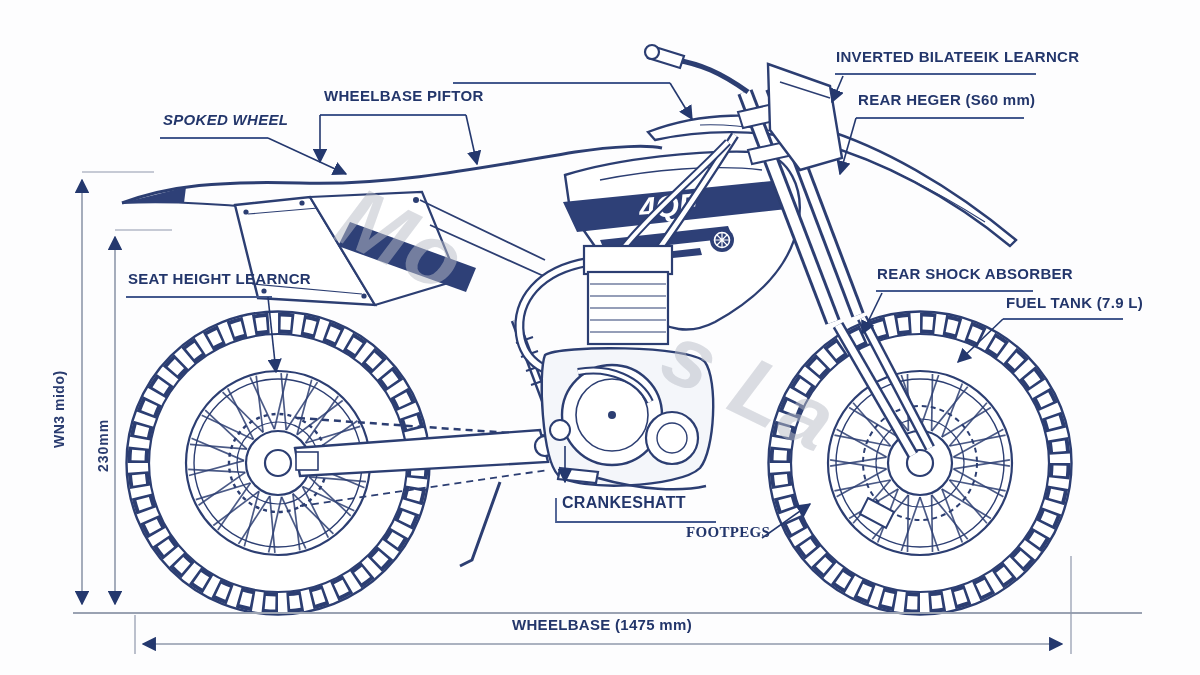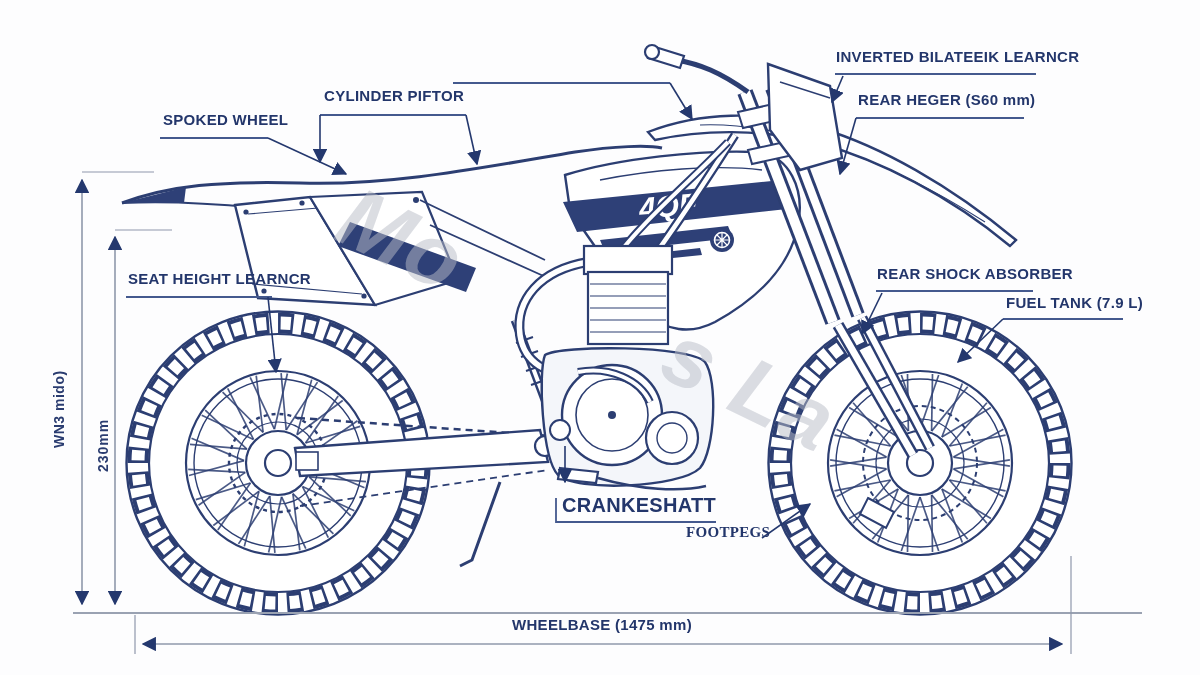--- a/index.html
+++ b/index.html
@@ -9,29 +9,29 @@
     font-family:"Liberation Sans", sans-serif;
   }
   svg.diagram{position:absolute;left:0;top:0;}
   
   g[data-name$="-spokes"] line{stroke:#2c3e72;stroke-width:1.7;opacity:.85;}
   
   .lbl{
     position:absolute;color:#23366b;font-weight:bold;font-size:15px;
     letter-spacing:.3px;white-space:nowrap;line-height:1.1;
   }
-  .lbl-spoked   {left:163px;top:112px;}
+  .lbl-spoked   {left:163px;top:112px;font-style:italic;}
   .lbl-cylinder {left:324px;top:88px;}
   .lbl-frame    {left:453px;top:56px;}
   .lbl-inverted {left:836px;top:49px;}
   .lbl-rearh    {left:858px;top:92px;}
   .lbl-seath    {left:128px;top:271px;}
   .lbl-shock    {left:877px;top:266px;}
   .lbl-fuel     {left:1006px;top:295px;}
-  .lbl-crank    {left:562px;top:494px;font-size:20px;}
+  .lbl-crank    {left:562px;top:494px;font-size:16px;}
   .lbl-foot     {left:686px;top:524px;font-family:Liberation Serif, serif;}
   .lbl-wheelbase{left:402px;top:617px;width:400px;text-align:center;font-size:15px;}
   .lbl-rot{transform-origin:left top;transform:rotate(-90deg);font-size:14px;font-weight:bold;color:#2a3c70;}
   .lbl-dim-outer{left:52px;top:448px;letter-spacing:.5px;}
   .lbl-dim-inner{left:96px;top:472px;letter-spacing:1px;}
   
   .wm{
     position:absolute;color:#b9bdc7;opacity:.5;font-weight:bold;font-style:italic;
     font-size:86px;letter-spacing:2px;pointer-events:none;
   }
@@ -286,21 +286,21 @@
         <path d="M565,446 L565,482" marker-end="url(#arr)"></path>
         <path d="M762,538 L810,504" marker-end="url(#arr)"></path>
       </g>
     </g>
   </svg>
 
   <span class="wm wm1" data-name="watermark-fragment-1">Mo</span>
   <span class="wm wm2" data-name="watermark-fragment-2">s La</span>
 
   <div class="lbl lbl-spoked" data-name="label-spoked-wheel">SPOKED WHEEL</div>
-  <div class="lbl lbl-cylinder" data-name="label-cylinder">CYLINDER PIFTOR</div>
+  <div class="lbl lbl-cylinder" data-name="label-cylinder">WHEELBASE PIFTOR</div>
   <div class="lbl lbl-inverted" data-name="label-inverted-fork">INVERTED BILATEEIK LEARNCR</div>
   <div class="lbl lbl-rearh" data-name="label-rear-height">REAR HEGER (S60 mm)</div>
   <div class="lbl lbl-seath" data-name="label-seat-height">SEAT HEIGHT LEARNCR</div>
   <div class="lbl lbl-shock" data-name="label-rear-shock">REAR SHOCK ABSORBER</div>
   <div class="lbl lbl-fuel" data-name="label-fuel-tank">FUEL TANK (7.9 L)</div>
   <div class="lbl lbl-crank" data-name="label-crankshaft">CRANKESHATT</div>
   <div class="lbl lbl-foot" data-name="label-footpegs">FOOTPEGS</div>
   <div class="lbl lbl-wheelbase" data-name="label-wheelbase">WHEELBASE (1475 mm)</div>
   <div class="lbl lbl-rot lbl-dim-outer" data-name="label-dim-left-outer">WN3 mido)</div>
   <div class="lbl lbl-rot lbl-dim-inner" data-name="label-dim-left-inner">230mm</div>

